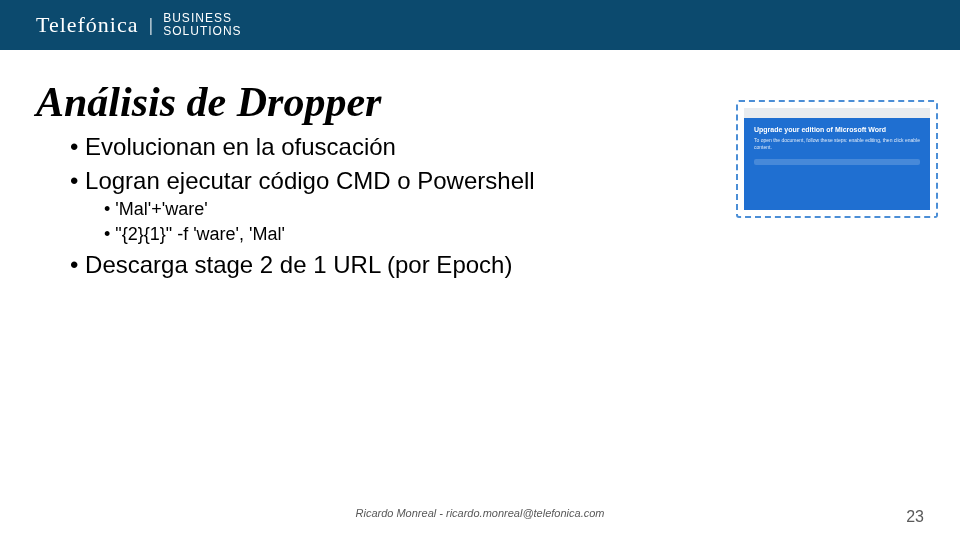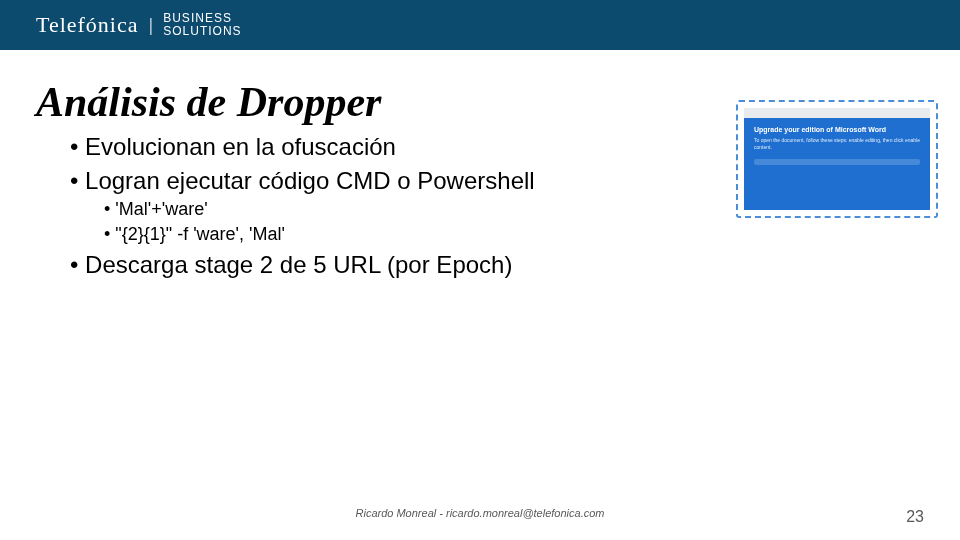--- a/index.html
+++ b/index.html
@@ -127,21 +127,21 @@
       <div class="thumb-text">To open the document, follow these steps: enable editing, then click enable content.</div>
       <div class="thumb-bar"></div>
     </div>
   </div>
 
   <div class="bullets">
     <div class="b1">Evolucionan en la ofuscación</div>
     <div class="b1">Logran ejecutar código CMD o Powershell</div>
     <div class="b2">'Mal'+'ware'</div>
     <div class="b2">"{2}{1}" -f 'ware', 'Mal'</div>
-    <div class="b1">Descarga stage 2 de 5 URL (por Epoch)</div>
+    <div class="b1">Descarga stage 2 de 1 URL (por Epoch)</div>
   </div>
 
 </div>
 
 <div class="footer">
   <div class="col">
     <div>Ricardo Monreal - ricardo.monreal@telefonica.com</div>
   </div>
 </div>
 

